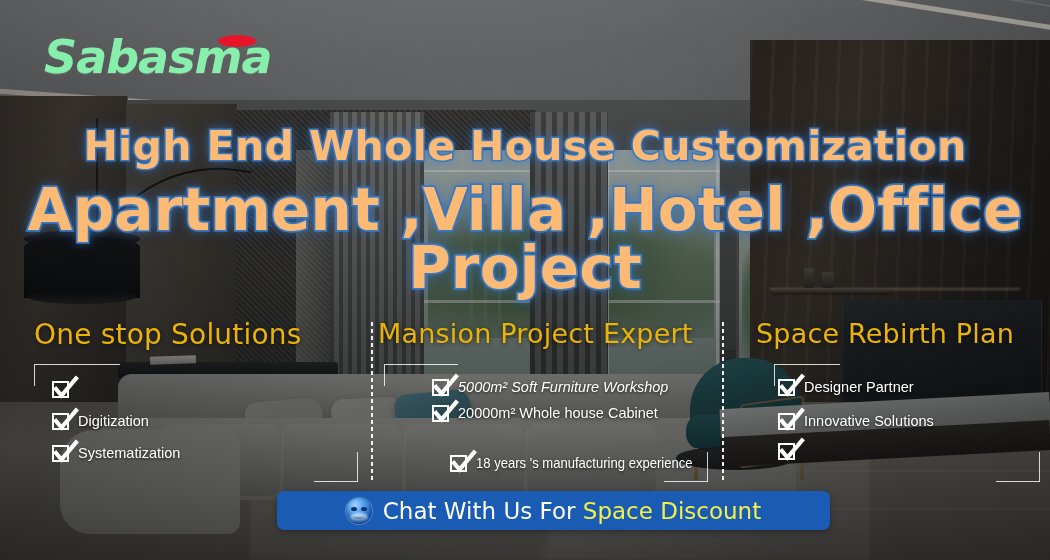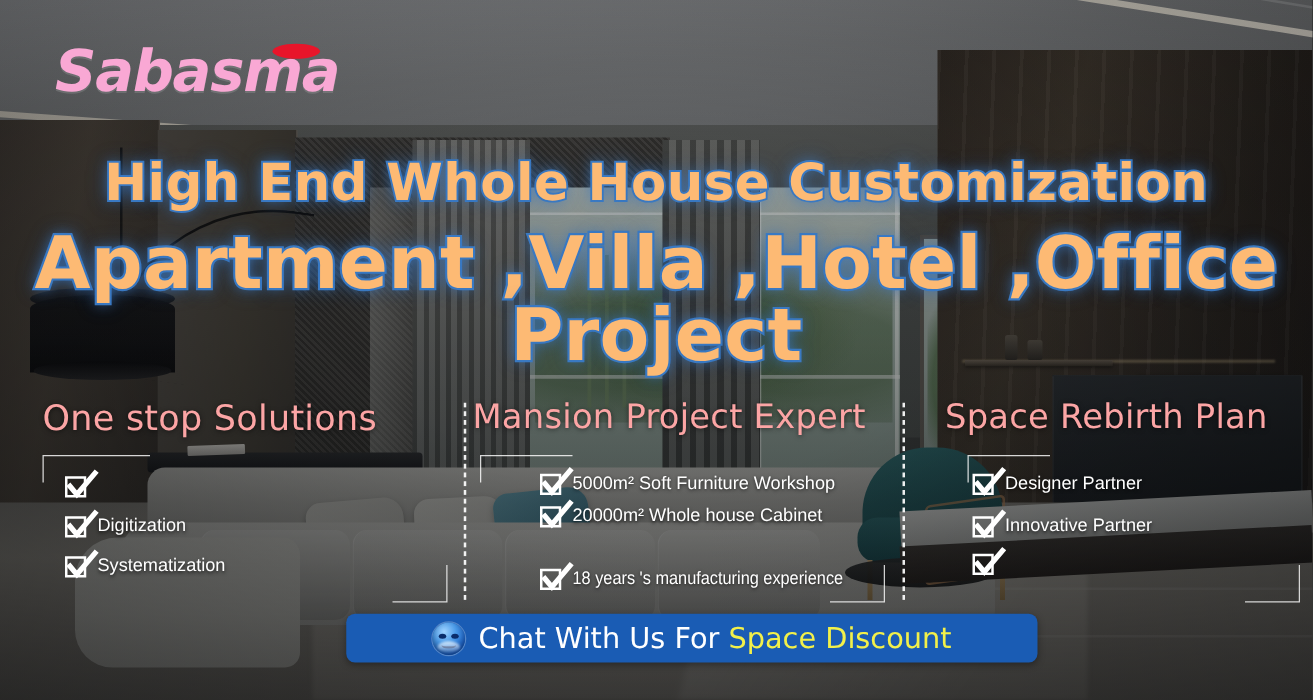--- a/index.html
+++ b/index.html
@@ -288,21 +288,21 @@
 
   
   .fg { position: absolute; inset: 0; }
 
   
   .logo {
     position: absolute; left: 44px; top: 30px;
     font-family: "DejaVu Sans", sans-serif;
     font-size: 46px; font-weight: 700; font-style: italic;
     letter-spacing: -1px;
-    color: #f9a8d4;
+    color: #86efac;
     text-shadow: 0 1px 0 rgba(255,255,255,.14);
   }
   .logo-dot {
     position: absolute; left: 218px; top: 35px;
     width: 38px; height: 12px; border-radius: 50%;
     background: #e8152a;
   }
 
   
   .headline-wrap {
@@ -324,21 +324,21 @@
   .cols { position: absolute; left: 0; top: 318px; width: 1050px; height: 166px; }
   .col { position: absolute; top: 0; height: 166px; }
   .col.c1 { left: 34px;  width: 330px; }
   .col.c2 { left: 378px; width: 336px; }
   .col.c3 { left: 756px; width: 290px; }
 
   .col-title {
     font-family: "DejaVu Sans", sans-serif;
     font-weight: 400;
     font-size: 28px;
-    color: #fca5a5;
+    color: #eab308;
     letter-spacing: .2px;
     white-space: nowrap;
     text-shadow: 0 1px 4px rgba(0,0,0,.55);
   }
   .col.c1 .col-title { font-size: 28px; }
   .col.c2 .col-title { font-size: 27px; }
   .col.c3 .col-title { font-size: 27px; }
 
   
   .bracket-tl {
@@ -390,23 +390,23 @@
     transform: scaleX(.9);
     transform-origin: left center;
     font-size: 14.5px;
   }
 
   
   .col.c1 .item.i0 { left: 18px; top: 10px; }
   .col.c1 .item.i1 { left: 18px; top: 42px; }
   .col.c1 .item.i2 { left: 18px; top: 74px; }
 
-  .col.c2 .item.i0 { left: 54px; top: 8px; }
+  .col.c2 .item.i0 { left: 54px; top: 8px; font-style: italic; }
   .col.c2 .item.i1 { left: 54px; top: 34px; }
-  .col.c2 .item.i2 { left: 54px; top: 84px; text-align: right; }
+  .col.c2 .item.i2 { left: 72px; top: 84px; text-align: right; }
 
   .col.c3 .item.i0 { left: 22px; top: 8px; }
   .col.c3 .item.i1 { left: 22px; top: 42px; }
   .col.c3 .item.i2 { left: 22px; top: 72px; }
 
   .stack { display: flex; flex-direction: column; }
   .stack .l2 { margin-top: 5px; }
 
   
   .cta {
@@ -631,21 +631,21 @@
               <span class="item-text">Designer Partner</span>
             </span>
           </div>
           <div class="item i1">
             <span class="chk">
               <svg width="26" height="26" viewBox="0 0 26 26" aria-hidden="true">
                 <path d="M4 13 L9.5 19.5 L24 2.5" fill="none" stroke="#ffffff" stroke-width="4.2" stroke-linecap="square"></path>
               </svg>
             </span>
             <span class="stack">
-              <span class="item-text">Innovative Partner</span>
+              <span class="item-text">Innovative Solutions</span>
             </span>
           </div>
           <div class="item i2">
             <span class="chk">
               <svg width="26" height="26" viewBox="0 0 26 26" aria-hidden="true">
                 <path d="M4 13 L9.5 19.5 L24 2.5" fill="none" stroke="#ffffff" stroke-width="4.2" stroke-linecap="square"></path>
               </svg>
             </span>
             <span class="stack">
             </span>

